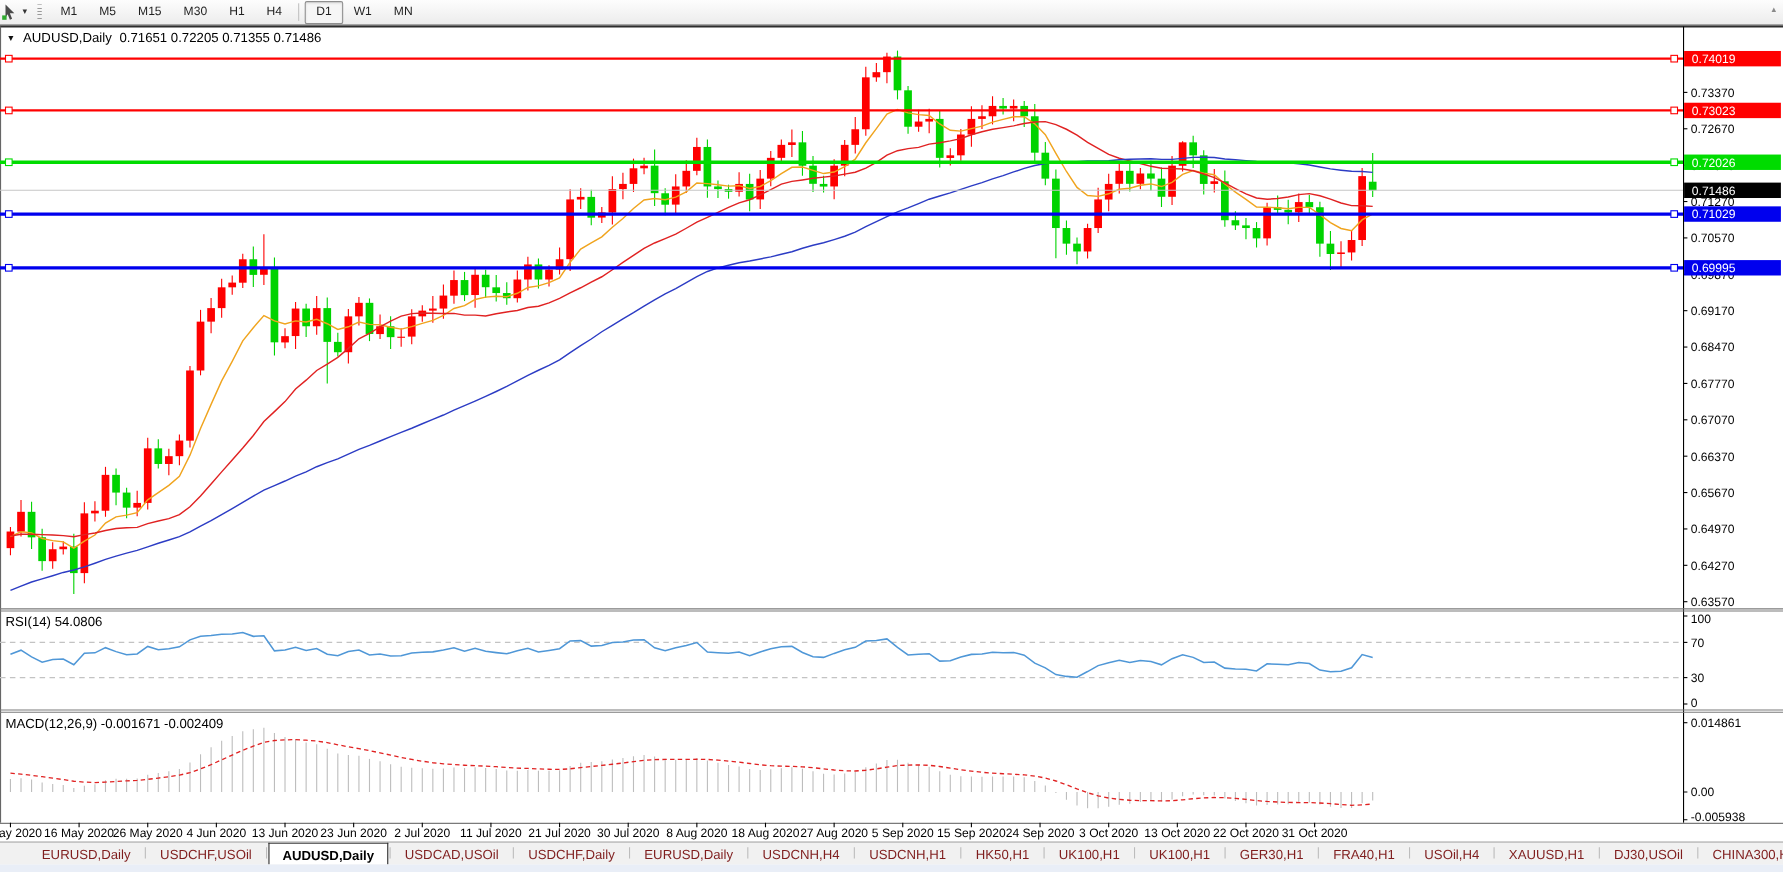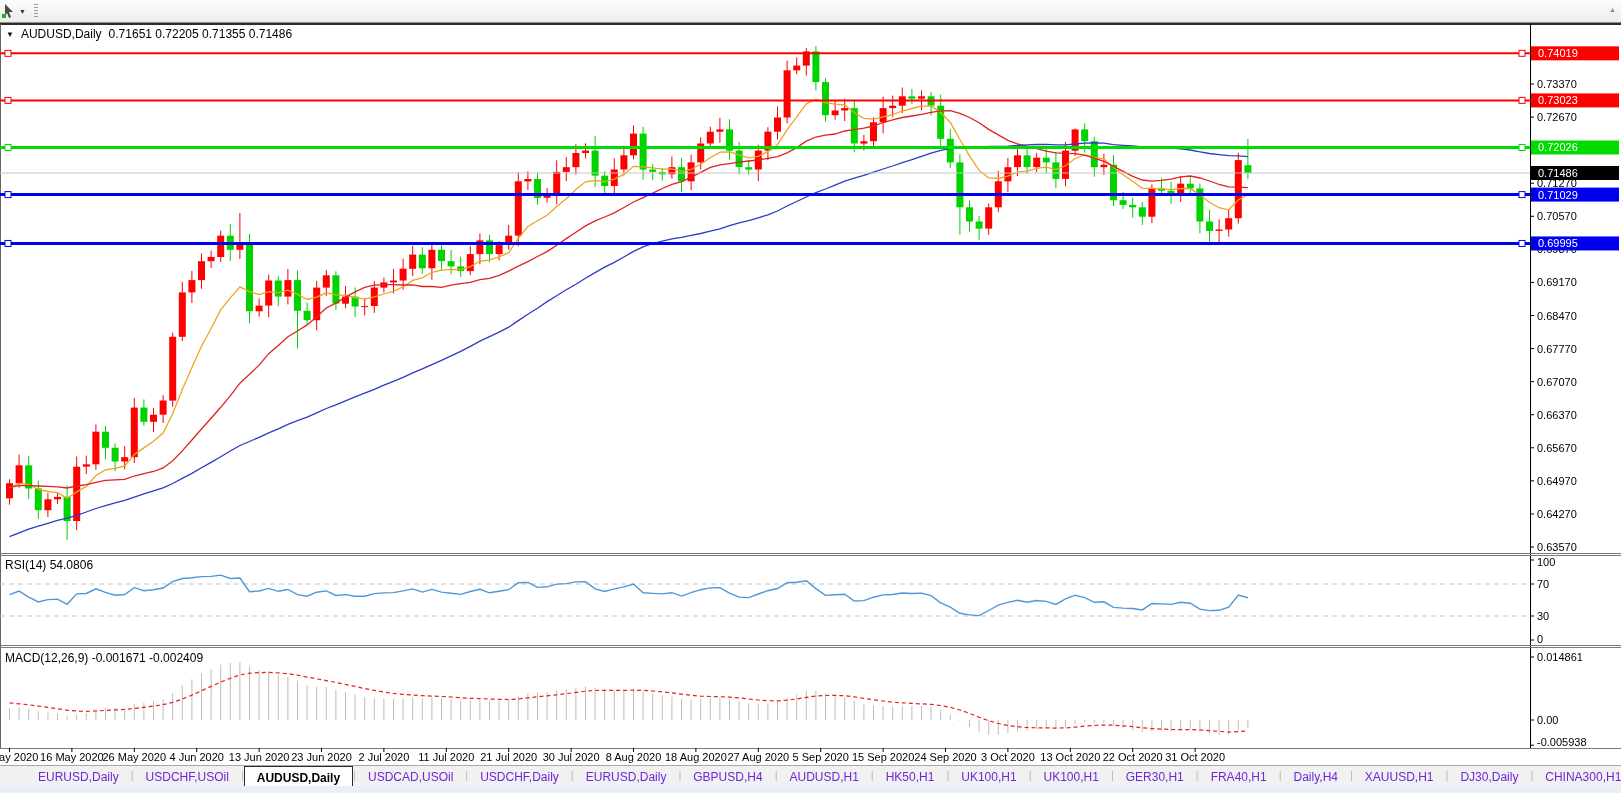--- a/index.html
+++ b/index.html
@@ -27,21 +27,21 @@
   .chart-title .collapse{font-size:8px;color:#111;}
 
   
   #chart-svg{position:absolute;top:0;left:0;z-index:1;}
   #chart-svg text{font-family:"Liberation Sans","DejaVu Sans",sans-serif;}
 
   
   .tabbar{position:absolute;top:765px;left:0;width:1621px;height:21px;z-index:6;
           background:#f1f1f1;border-top:1px solid #a8a8a8;display:flex;align-items:stretch;
           box-sizing:border-box;padding-left:26px;overflow:hidden;white-space:nowrap;}
-  .tab{font-size:12px;color:#6d28d9;padding:3px 12px 0 12px;line-height:16px;cursor:default;}
+  .tab{font-size:12px;color:#7f1d1d;padding:3px 12px 0 12px;line-height:16px;cursor:default;}
   .tab.active{background:#fff;border:1px solid #2b2b2b;border-bottom:none;color:#000;
               font-weight:bold;margin-top:0;}
   .tab-sep{color:#b9b9b9;padding-top:3px;font-size:11px;}
 
   
   .statusbar{position:absolute;top:786px;left:0;width:1621px;height:7px;background:#e9eef7;z-index:6;}
 </style>
 </head>
 <body>
 
@@ -574,20 +574,32 @@
 
 <div class="toolbar">
   <span class="tool-icon">
     <svg width="16" height="16" viewBox="0 0 16 16">
       <polygon points="4,1 12,9 8,9 10,14 8,15 6,10 4,13" fill="#4a4a4a"></polygon>
       <rect x="1" y="11" width="4" height="4" fill="#2faa2f"></rect>
     </svg>
   </span>
   <span class="caret">▼</span>
   <span class="grip"></span>
+  <div id="tf-buttons" style="display:flex;align-items:center;">
+      <span class="tf-btn">M1</span>
+      <span class="tf-btn">M5</span>
+      <span class="tf-btn">M15</span>
+      <span class="tf-btn">M30</span>
+      <span class="tf-btn">H1</span>
+      <span class="tf-btn">H4</span>
+      <span class="tf-sep"></span>
+      <span class="tf-btn active">D1</span>
+      <span class="tf-btn">W1</span>
+      <span class="tf-btn">MN</span>
+    </div>
   <span class="overflow-arrow">▲</span>
 </div>
 
 <div class="chart-title">
   <span class="collapse">▼</span>
   <span>AUDUSD,Daily</span>
   <span>0.71651 0.72205 0.71355 0.71486</span>
 </div>
 
 <div class="tabbar">
@@ -597,38 +609,38 @@
       <span class="tab">USDCHF,USOil</span>
       <span class="tab-sep">|</span>
       <span class="tab active">AUDUSD,Daily</span>
       <span class="tab-sep">|</span>
       <span class="tab">USDCAD,USOil</span>
       <span class="tab-sep">|</span>
       <span class="tab">USDCHF,Daily</span>
       <span class="tab-sep">|</span>
       <span class="tab">EURUSD,Daily</span>
       <span class="tab-sep">|</span>
-      <span class="tab">GBPUSD,H4</span>
-      <span class="tab-sep">|</span>
-      <span class="tab">AUDUSD,H1</span>
+      <span class="tab">USDCNH,H4</span>
+      <span class="tab-sep">|</span>
+      <span class="tab">USDCNH,H1</span>
       <span class="tab-sep">|</span>
       <span class="tab">HK50,H1</span>
       <span class="tab-sep">|</span>
       <span class="tab">UK100,H1</span>
       <span class="tab-sep">|</span>
       <span class="tab">UK100,H1</span>
       <span class="tab-sep">|</span>
       <span class="tab">GER30,H1</span>
       <span class="tab-sep">|</span>
       <span class="tab">FRA40,H1</span>
       <span class="tab-sep">|</span>
-      <span class="tab">Daily,H4</span>
+      <span class="tab">USOil,H4</span>
       <span class="tab-sep">|</span>
       <span class="tab">XAUUSD,H1</span>
       <span class="tab-sep">|</span>
-      <span class="tab">DJ30,Daily</span>
+      <span class="tab">DJ30,USOil</span>
       <span class="tab-sep">|</span>
       <span class="tab">CHINA300,H1</span>
     </div>
 
 </div>
 
 <div class="statusbar"></div>
 
 </body></html>

